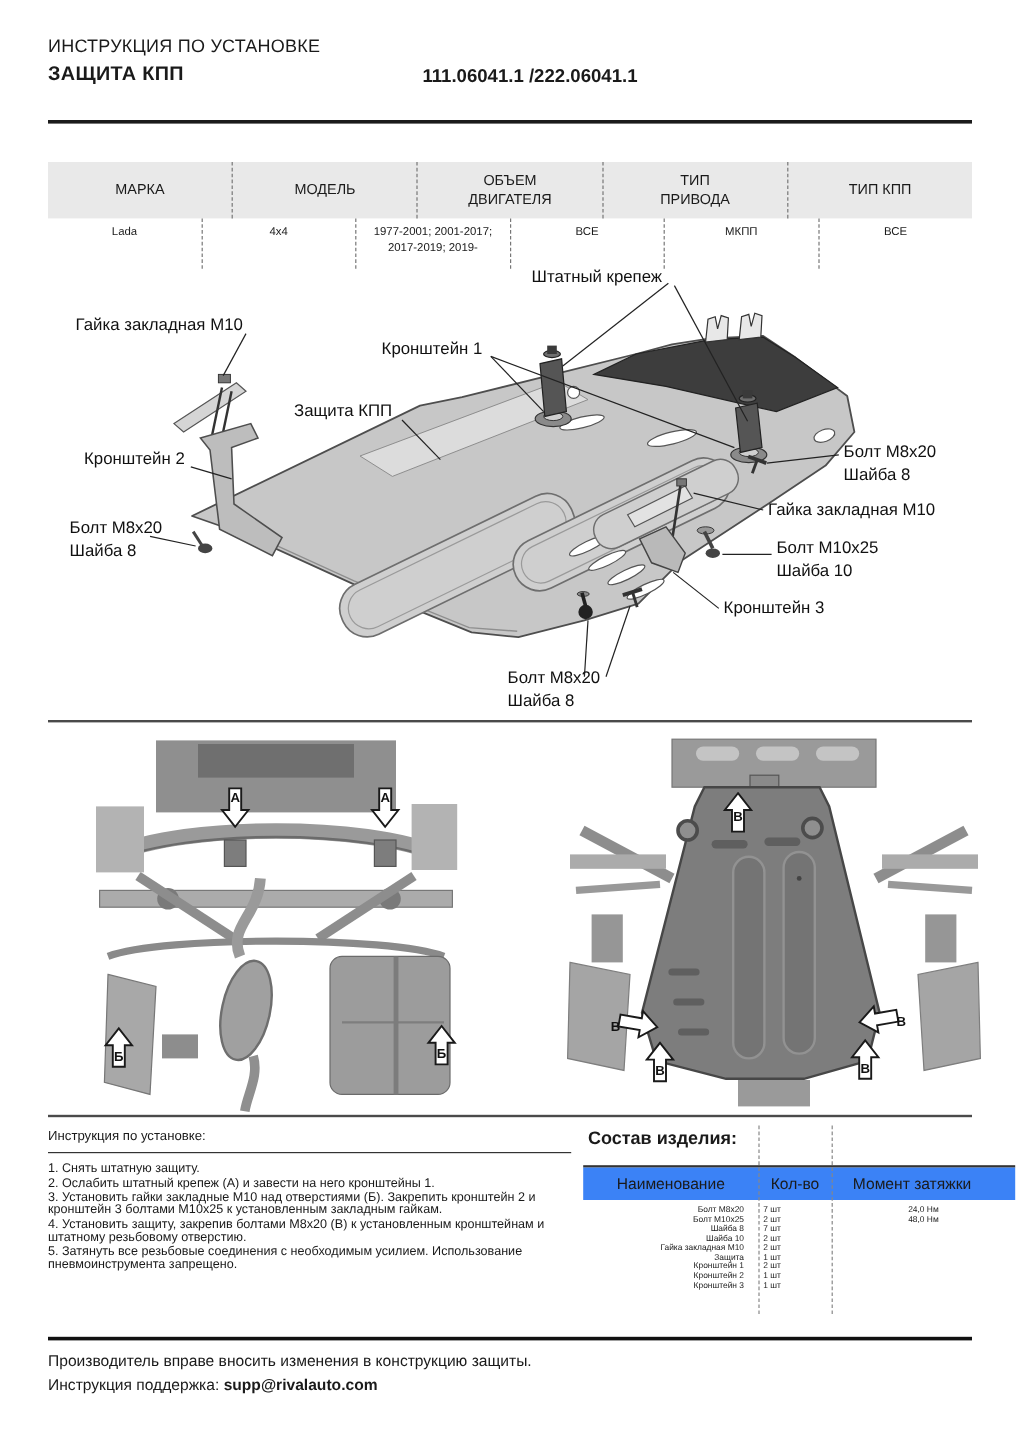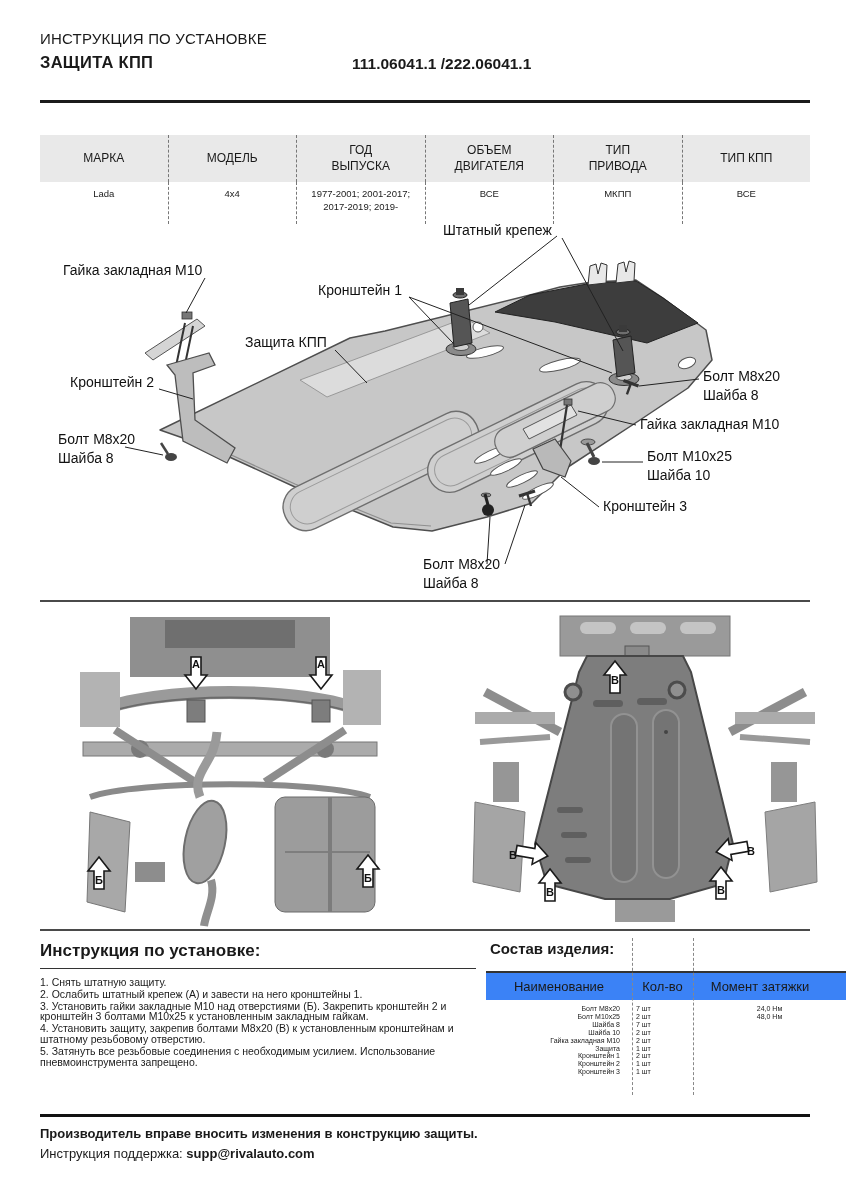--- a/index.html
+++ b/index.html
@@ -17,41 +17,41 @@
   .spec-cell{flex:1;text-align:center;white-space:pre-line;line-height:1.3;
              border-left:1px dashed #777;padding:8px 4px;}
   .spec-cell:first-child{border-left:none;}
   .spec-head .spec-cell{font-size:12px;min-height:30px;display:flex;align-items:center;justify-content:center;}
   .spec-body .spec-cell{font-size:9.5px;min-height:28px;padding-top:6px;}
   
   .sep{height:2px;background:#4a4a4a;left:40px;width:770px;}
   .sep1{top:600px;} .sep2{top:929px;}
   
   .instr{left:40px;top:941px;width:436px;}
-  .instr-title{font-size:17px;font-weight:bold;}
+  .instr-title{font-size:11px;font-weight:normal;}
   .instr-rule{border:none;border-top:1.5px solid #333;margin:7px 0 8px 0;}
   .step{font-size:10.5px;line-height:10.8px;margin:0 0 1px 0;}
   
   .parts-title{left:490px;top:940px;font-size:15px;font-weight:bold;}
   .parts-topline{left:486px;top:971px;width:360px;height:1.5px;background:#333;}
   .parts-head{left:486px;top:973px;width:360px;height:27px;background:#3b82f6;
               display:flex;align-items:center;font-size:13px;}
   .ph-name{width:146px;text-align:center;}
   .ph-qty{width:61px;text-align:center;}
   .ph-torque{width:134px;text-align:center;}
   .parts-rows{left:486px;top:989px;width:360px;padding-top:16px;}
   .prow{display:flex;font-size:7px;line-height:7.9px;}
   .pname{width:134px;text-align:right;}
   .pqty{width:50px;margin-left:16px;text-align:left;}
   .ptorque{width:153px;margin-left:7px;text-align:center;}
   .vdash{top:938px;height:157px;width:0;border-left:1px dashed #888;z-index:3;}
   .vd1{left:632px;} .vd2{left:693px;}
   
   .foot-line{left:40px;top:1114px;width:770px;height:3px;background:#111;}
-  .foot-t1{left:40px;top:1126px;font-size:13px;font-weight:bold;}
+  .foot-t1{left:40px;top:1126px;font-size:13px;}
   .foot-t2{left:40px;top:1146px;font-size:13px;}
   .foot-t2 b{font-weight:bold;margin-top:12px;}
   
   svg{position:absolute;}
   svg text{font-family:"Liberation Sans",sans-serif;}
   .co{font-size:14px;fill:#111;}
   .cline{stroke:#222;stroke-width:1;fill:none;}
   .marker{fill:#fff;stroke:#1a1a1a;stroke-width:1.6;}
   .mletter{font-size:11px;font-weight:bold;fill:#111;text-anchor:middle;}
   .steel{fill:#c7c7c7;stroke:#4e4e4e;stroke-width:1.5;stroke-linejoin:round;}
@@ -61,22 +61,20 @@
 <body>
 
 <div class="abs doc-type">ИНСТРУКЦИЯ ПО УСТАНОВКЕ</div>
 <div class="abs product">ЗАЩИТА КПП</div>
 <div class="abs part-numbers">111.06041.1 /222.06041.1</div>
 
 <div class="abs spec">
   <div class="spec-row spec-head">
     <div class="spec-cell">МАРКА</div>
     <div class="spec-cell">МОДЕЛЬ</div>
-    <div class="spec-cell">ГОД
-ВЫПУСКА</div>
     <div class="spec-cell">ОБЪЕМ
 ДВИГАТЕЛЯ</div>
     <div class="spec-cell">ТИП
 ПРИВОДА</div>
     <div class="spec-cell">ТИП КПП</div>
   </div>
   <div class="spec-row spec-body">
     <div class="spec-cell">Lada</div>
     <div class="spec-cell">4x4</div>
     <div class="spec-cell">1977-2001; 2001-2017;

